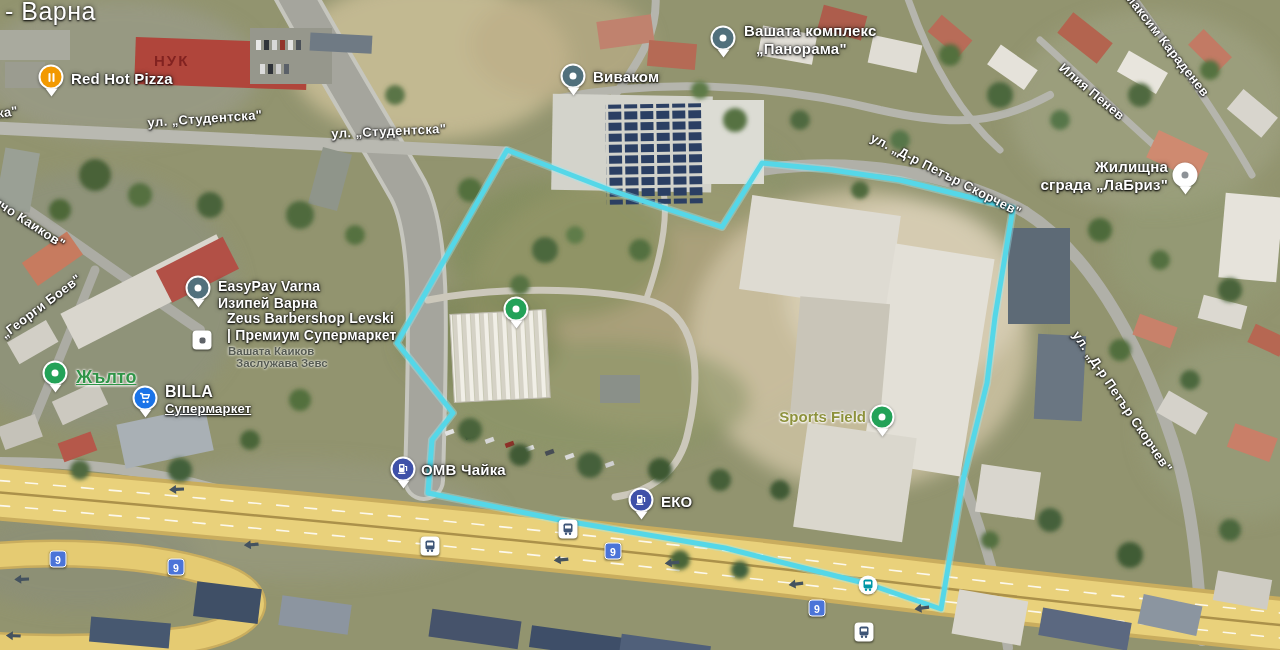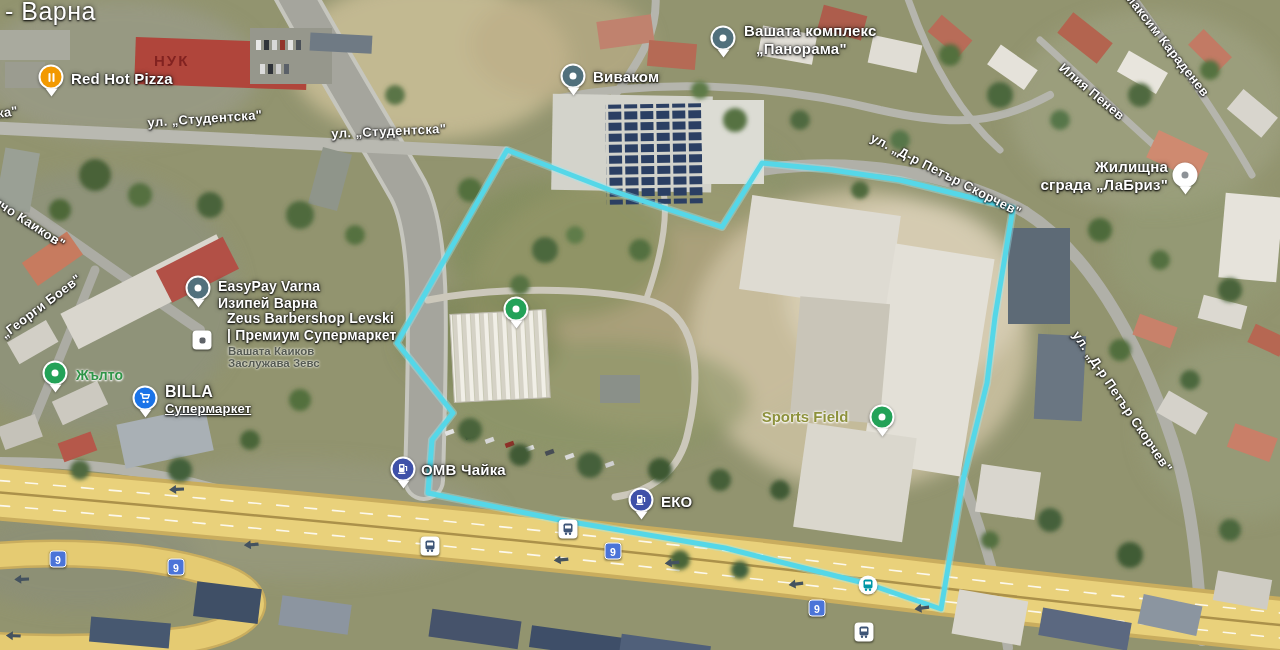--- a/index.html
+++ b/index.html
@@ -21,21 +21,21 @@
   }
   .poi-label{
     color:#fff;font-size:15px;font-weight:700;letter-spacing:.2px;
     text-shadow:0 0 2px #000,0 1px 2px rgba(0,0,0,.95),0 0 5px rgba(0,0,0,.7);
   }
   .poi-sub{font-size:13px;font-weight:700;text-decoration:underline;}
   .poi-small{
     color:#565b52;font-size:11.5px;font-weight:700;
     text-shadow:0 0 2px rgba(255,255,255,.9),0 0 3px rgba(255,255,255,.7);
   }
-  .green-label{color:#2f9447;text-shadow:0 0 2px #fff,0 0 3px #fff,0 1px 2px #fff;font-size:14px;font-weight:700;}
+  .green-label{color:#2f9447;text-shadow:0 0 2px #fff,0 0 3px #fff,0 1px 2px #fff;font-size:18px;font-weight:700;text-decoration:underline;}
   .olive-label{color:#8d913c;text-shadow:0 0 2px #fff,0 0 3px #fff,0 1px 2px #fff;font-size:15px;font-weight:700;}
   .roof-label{color:#7e1f1e;font-size:15px;font-weight:700;letter-spacing:2px;opacity:.9;}
   
   .pin{
     position:absolute;width:25px;height:25px;border-radius:50%;
     border:2.5px solid #fff;box-sizing:border-box;
     transform:translate(-50%,-58%);
     box-shadow:0 1px 3px rgba(0,0,0,.45);
     display:flex;align-items:center;justify-content:center;
   }
@@ -420,21 +420,21 @@
   <span class="ov poi-label" style="left:593px;top:68px">Виваком</span>
   <span class="ov poi-label" style="left:744px;top:22px">Вашата комплекс</span>
   <span class="ov poi-label" style="left:756px;top:40px">„Панорама"</span>
   <span class="ov poi-label" style="left:1040px;top:158px;width:128px;text-align:right">Жилищна</span>
   <span class="ov poi-label" style="left:1022px;top:176px;width:146px;text-align:right">сграда „ЛаБриз"</span>
   <span class="ov poi-label" style="left:218px;top:278px;font-size:14px">EasyPay Varna</span>
   <span class="ov poi-label" style="left:218px;top:295px;font-size:14px">Изипей Варна</span>
   <span class="ov poi-label" style="left:227px;top:310px;font-size:14px">Zeus Barbershop Levski</span>
   <span class="ov poi-label" style="left:227px;top:327px;font-size:14px">| Премиум Супермаркет</span>
   <span class="ov poi-small" style="left:228px;top:345px">Вашата Каиков</span>
-  <span class="ov poi-small" style="left:228px;top:357px">Заслужава Зевс</span>
+  <span class="ov poi-small" style="left:236px;top:357px">Заслужава Зевс</span>
   <span class="ov green-label" style="left:76px;top:367px">Жълто</span>
   <span class="ov poi-label" style="left:165px;top:383px;font-size:16px">BILLA</span>
   <span class="ov poi-label poi-sub" style="left:165px;top:401px">Супермаркет</span>
   <span class="ov poi-label" style="left:421px;top:461px">ОМВ Чайка</span>
   <span class="ov poi-label" style="left:661px;top:493px">ЕКО</span>
-  <span class="ov olive-label" style="left:744px;top:408px;width:122px;text-align:center">Sports Field</span>
+  <span class="ov olive-label" style="left:744px;top:408px;width:122px;text-align:right">Sports Field</span>
 
 </div>
 
 </body></html>

